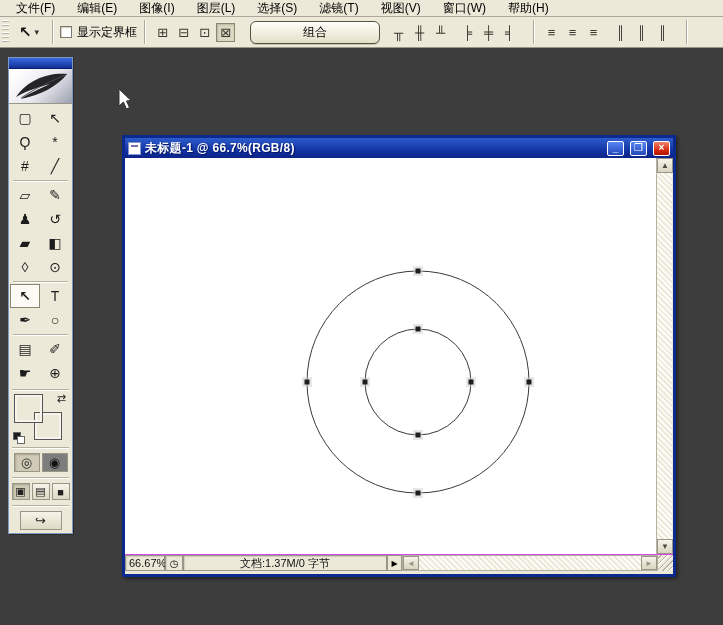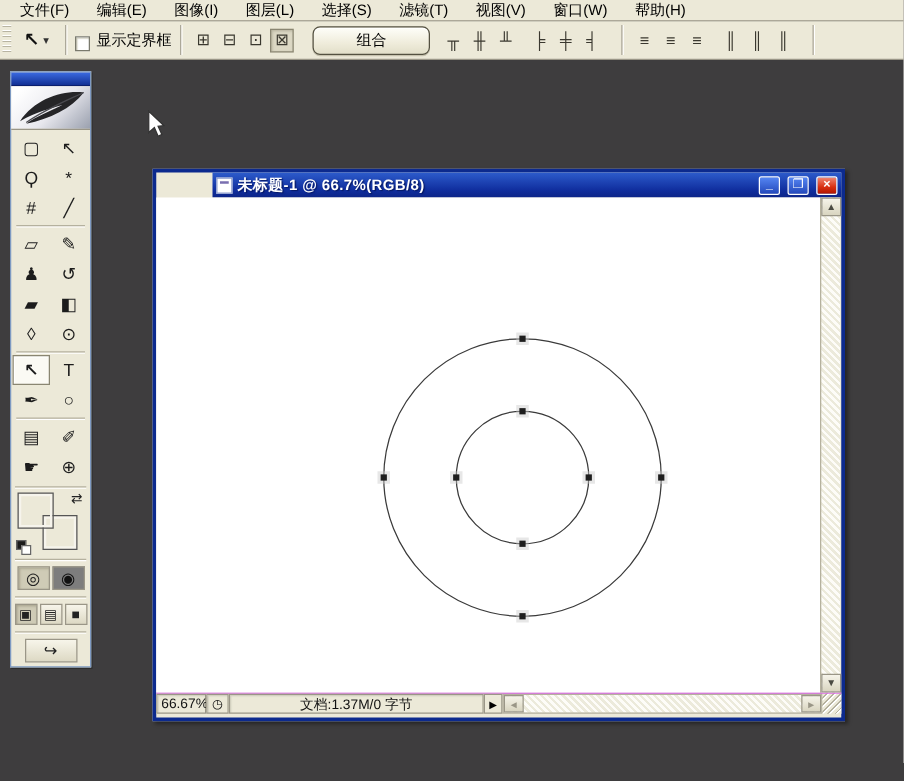--- a/index.html
+++ b/index.html
@@ -17,29 +17,29 @@
   .optionsbar { position:absolute; left:0; top:17px; width:723px; height:31px;
     background:#ece9d8; border-bottom:1px solid #9a9687;
     display:flex; align-items:center; }
   .ob-grip { width:7px; height:24px; margin:0 4px 0 2px;
     background:repeating-linear-gradient(180deg,#fff 0 1px,#b8b4a2 1px 2px,#ece9d8 2px 4px); }
   .ob-sep { width:1px; height:24px; background:#aca899; margin:0 7px;
     box-shadow:1px 0 0 #fff; }
   .ob-tool { display:flex; align-items:center; gap:3px; padding:2px 6px; }
   .ob-tool .arrow { font-size:15px; font-weight:bold; color:#111; }
   .ob-tool .dd { font-size:9px; color:#333; }
-  .ob-check { display:flex; align-items:flex-end; gap:5px; }
+  .ob-check { display:flex; align-items:center; gap:5px; }
   .checkbox { width:12px; height:12px; background:#fff; border:1px solid #7a7a6d;
     box-shadow:inset 1px 1px 1px #cfcdbd; }
   .ob-label { font-size:12px; color:#000; white-space:nowrap; }
   .icon-btn { width:19px; height:19px; display:flex; align-items:center; justify-content:center;
     font-size:13px; color:#3a382f; margin:0 1px; border:1px solid transparent; }
   .icon-btn.pressed { border:1px solid #8a8672; background:#dcd8c4;
     box-shadow:inset 1px 1px 2px #b9b5a0; }
-  .combine-btn { margin:0 8px; padding:2px 34px; font-size:12px; color:#000;
+  .combine-btn { margin:0 8px; padding:2px 52px; font-size:12px; color:#000;
     background:linear-gradient(180deg,#fefef9,#efecdb 60%,#e2dfc9);
     border:1px solid #545141; border-radius:6px;
     box-shadow:inset 0 1px 0 #fff, 0 1px 0 #c6c2ae; }
   .ob-group { display:flex; align-items:center; margin-right:6px; }
 
   
   .toolbox { position:absolute; left:8px; top:57px; width:65px;
     background:#ece9d8; border:1px solid #7e9ac2; box-shadow:1px 1px 0 #2a2a2a; }
   .tb-title { height:11px; background:linear-gradient(180deg,#3a6ae0,#123095); border-bottom:1px solid #0a1e6e; }
   .tb-logo { height:35px; background:linear-gradient(135deg,#ffffff 10%,#e8e8ee 55%,#9aa0ae);
@@ -68,21 +68,21 @@
   .mode-btn.pressed { background:#cfcbb6; box-shadow:inset 1px 1px 2px #a9a58f; }
   .qm-btn { width:26px; height:19px; font-size:13px; }
   .qm-btn.dark { background:#7d7d7d; color:#111; }
   .sm-btn { width:18px; height:17px; font-size:11px; }
   .ir-btn { width:42px; height:19px; font-size:13px; }
 
   
   .docwin { position:absolute; left:122px; top:135px; width:554px; height:442px;
     background:#ece9d8; border:3px solid #0c2a8e; box-shadow:2px 2px 3px rgba(0,0,0,.4); }
   .dw-title { height:20px; background:linear-gradient(180deg,#2d5ccc,#102e9e 70%,#0c2488);
-    display:flex; align-items:center; padding:0 3px; gap:4px;margin-left:45px; }
+    display:flex; align-items:center; padding:0 3px; gap:4px; }
   .dw-icon { width:13px; height:13px; background:#fff; border:1px solid #8899cc;
     position:relative; flex:none; }
   .dw-icon::after { content:""; position:absolute; left:2px; top:2px; right:2px; height:2px; background:#7a6fb0; }
   .dw-text { color:#fff; font-weight:bold; font-size:12px; white-space:nowrap; flex:1;
     text-shadow:1px 1px 1px #051660; letter-spacing:.3px; }
   .dw-btn { width:17px; height:15px; flex:none; border:1px solid #fff; border-radius:2px;
     color:#fff; font-size:10px; line-height:12px; text-align:center; margin-left:2px; font-weight:bold; }
   .dw-min,.dw-max { background:linear-gradient(180deg,#5585f2,#2348bb); }
   .dw-close { background:linear-gradient(180deg,#ef8570,#d82e10 60%,#b01500); }
 

